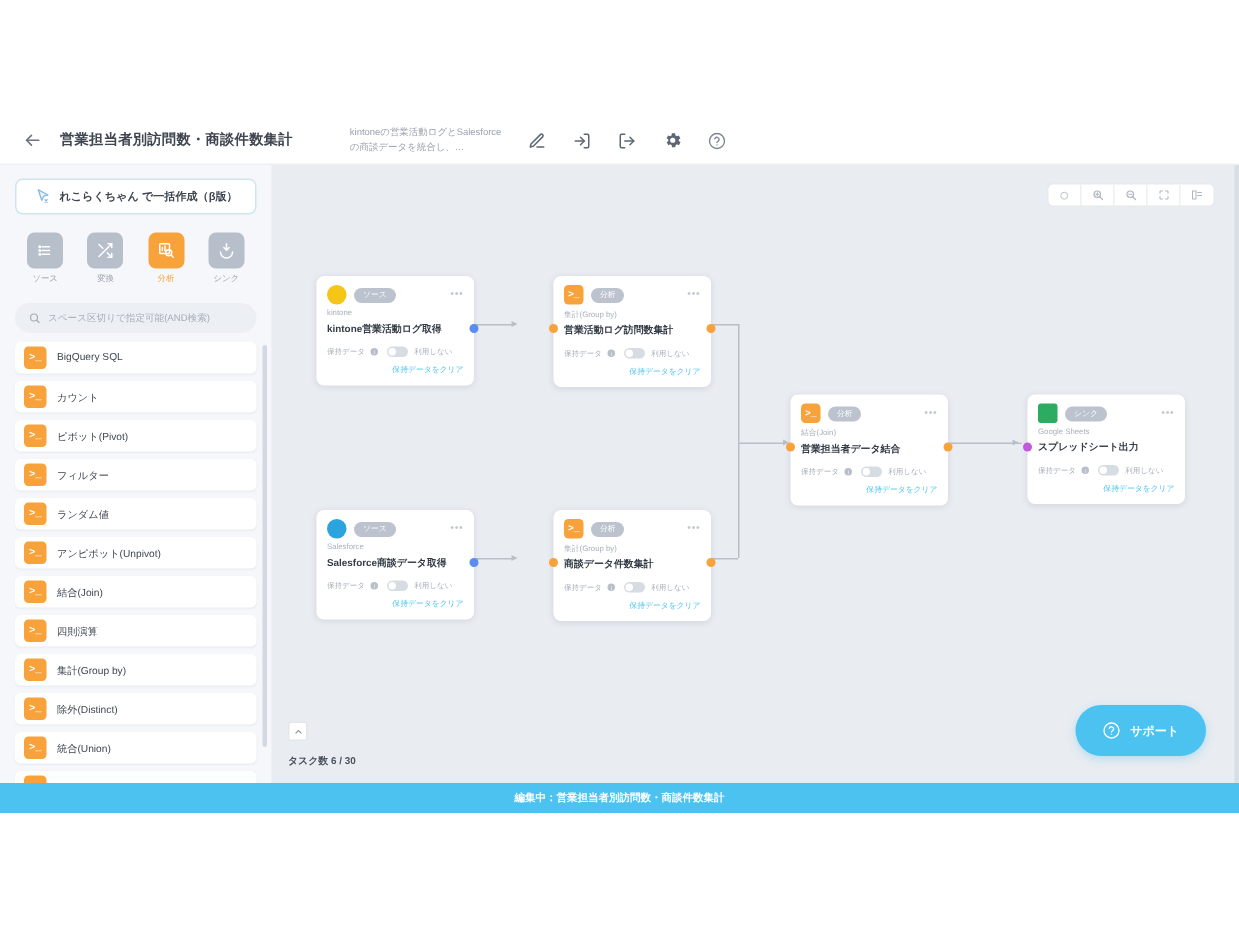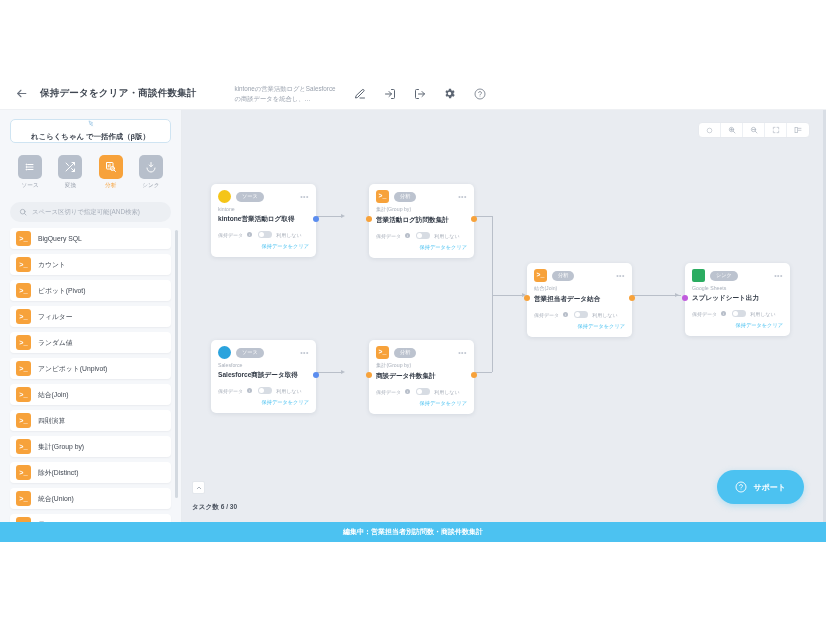--- a/index.html
+++ b/index.html
@@ -84,21 +84,21 @@
     position: absolute; top: 110px; left: 0;
     width: 182px; height: 412px;
     background: #f5f7fa;
     border-right: 1px solid #e8ebef;
     display: flex; flex-direction: column;
   }
   .bulk-btn {
     margin: 9px 10px 0 10px;
     height: 24px; border: 1px solid #cfe4f2; border-radius: 5px;
     background: #ffffff;
-    display: flex; align-items: center; justify-content: center; gap: 5px; flex-direction: column;
+    display: flex; align-items: center; justify-content: center; gap: 5px;
   }
   .bulk-label { font-size: 7.4px; color: #3f4651; font-weight: bold; }
   .cat-row {
     display: flex; justify-content: space-around;
     padding: 12px 10px 4px 10px;
   }
   .cat { display: flex; flex-direction: column; align-items: center; gap: 3px; width: 34px; }
   .cat-ic {
     width: 24px; height: 24px; border-radius: 5px;
     display: flex; align-items: center; justify-content: center;
@@ -253,21 +253,21 @@
 
 <div id="app">
 
   <div class="header">
     <div class="back-btn">
       <svg width="13" height="13" viewBox="0 0 24 24" fill="none" stroke="#6d7480" stroke-width="2" stroke-linecap="round" stroke-linejoin="round">
         <line x1="20" y1="12" x2="5" y2="12"></line>
           <polyline points="11 18 5 12 11 6"></polyline>
       </svg>
     </div>
-    <div class="hdr-title">保持データをクリア・商談件数集計</div>
+    <div class="hdr-title">営業担当者別訪問数・商談件数集計</div>
     <div class="hdr-desc">kintoneの営業活動ログとSalesforceの商談データを統合し、…</div>
 
     <div class="hdr-icons">
       <div class="hdr-icon">
         <svg width="12" height="12" viewBox="0 0 24 24" fill="none" stroke="#5d6673" stroke-width="2" stroke-linecap="round" stroke-linejoin="round">
           <path d="M12 20h9"></path>
             <path d="M16.5 3.5a2.12 2.12 0 0 1 3 3L7 19l-4 1 1-4Z"></path>
         </svg>
       </div>
       <div class="hdr-icon">

